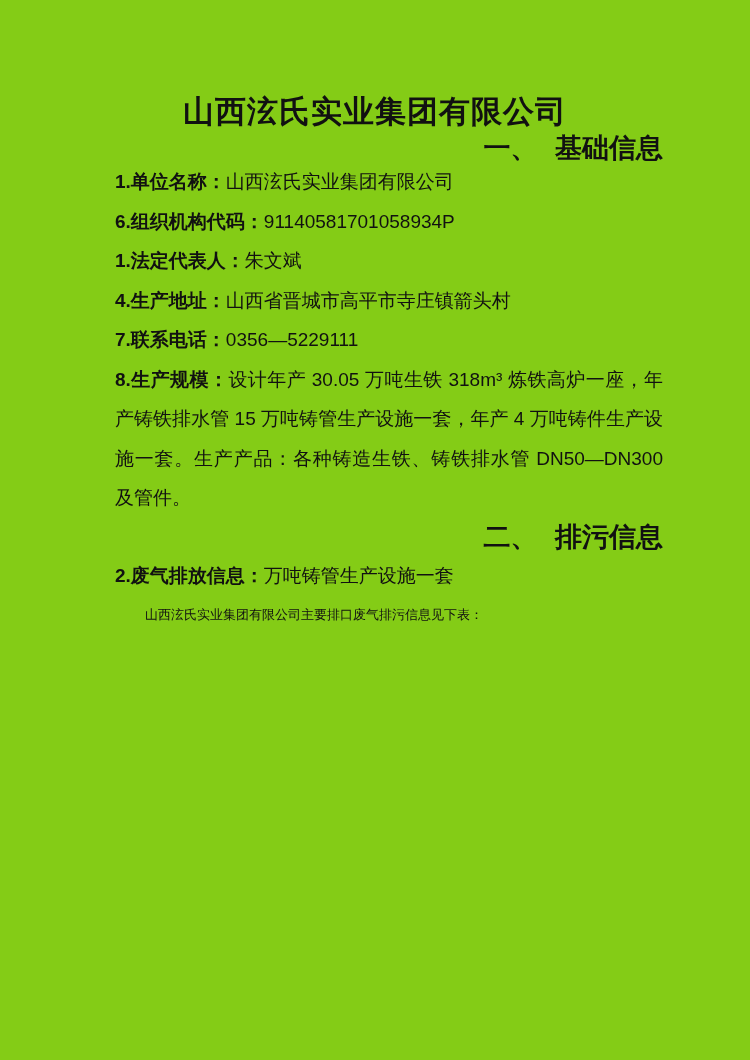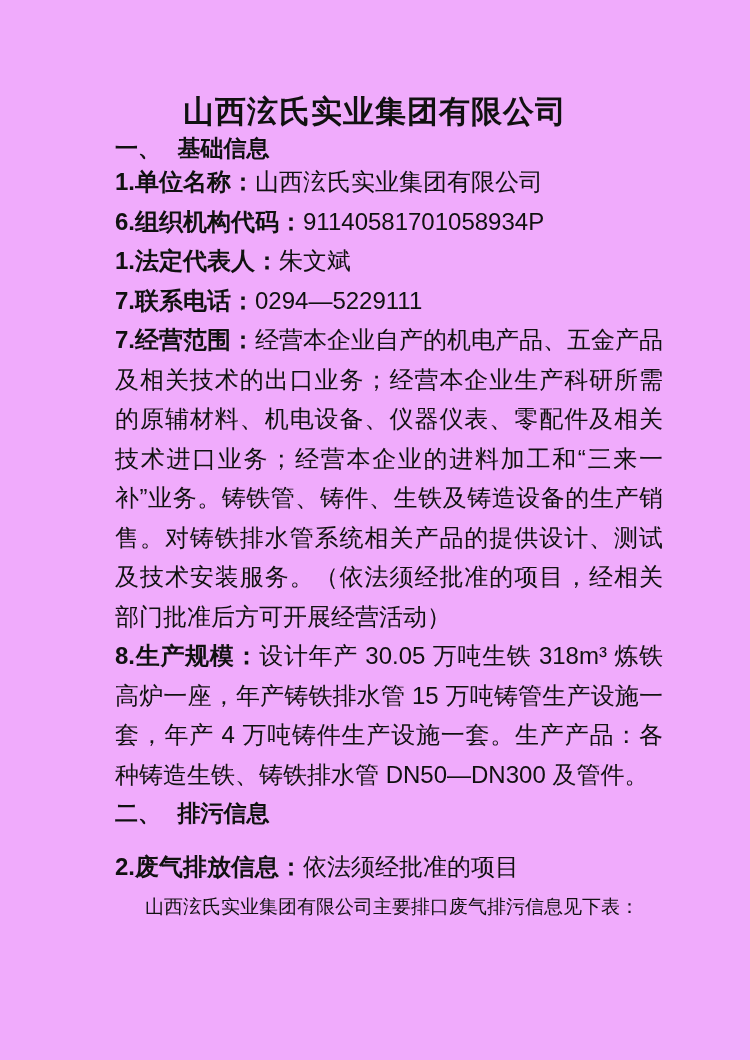--- a/index.html
+++ b/index.html
@@ -4,63 +4,64 @@
 <style>
   html, body {
     margin: 0;
     padding: 0;
     background: #ffffff;
   }
   .page {
     position: relative;
     width: 750px;
     height: 1060px;
-    background: #f0abfc;
+    background: #84cc16;
     color: #111111;
     font-family: "Liberation Sans", "DejaVu Sans", sans-serif;
     overflow: hidden;
     box-sizing: border-box;
   }
   .title-block {
     padding-top: 89px;
     text-align: center;
   }
   .title-line {
     font-size: 31px;
     font-weight: bold;
     line-height: 45px;
     letter-spacing: 1px;
   }
   .content {
     padding: 0 87px 0 115px;
   }
   .section-heading {
-    font-size: 23px;
+    font-size: 27px;
     font-weight: bold;
     line-height: 28px;
     margin: 0;
+    text-align: right;
   }
   .section-heading .sec-num {
     margin-right: 10px;
   }
   .section-heading.second {
     margin-top: 5px;
-    margin-bottom: 20px;
+    margin-bottom: 5px;
   }
   .item {
-    font-size: 24px;
+    font-size: 19px;
     line-height: 39.5px;
     margin: 0;
     text-align: justify;
   }
   .item .label {
     font-weight: bold;
   }
   .note {
-    font-size: 19px;
+    font-size: 13px;
     line-height: 39.5px;
     margin: 0;
     text-indent: 30px;
   }
 </style>
 </head>
 <body>
 
 <div class="page">
 
@@ -80,40 +81,40 @@
     </p>
 
     <p class="item">
       <span class="label">6.组织机构代码：</span><span>91140581701058934P</span>
     </p>
 
     <p class="item">
       <span class="label">1.法定代表人：</span><span>朱文斌</span>
     </p>
 
+    <p class="item">
+      <span class="label">4.生产地址：</span><span>山西省晋城市高平市寺庄镇箭头村</span>
+    </p>
 
     <p class="item">
-      <span class="label">7.联系电话：</span><span>0294—5229111</span>
+      <span class="label">7.联系电话：</span><span>0356—5229111</span>
     </p>
 
 
-    <p class="item">
-      <span class="label">7.经营范围：</span><span>经营本企业自产的机电产品、五金产品及相关技术的出口业务；经营本企业生产科研所需的原辅材料、机电设备、仪器仪表、零配件及相关技术进口业务；经营本企业的进料加工和“三来一补”业务。铸铁管、铸件、生铁及铸造设备的生产销售。对铸铁排水管系统相关产品的提供设计、测试及技术安装服务。（依法须经批准的项目，经相关部门批准后方可开展经营活动）</span>
-    </p>
 
     <p class="item">
       <span class="label">8.生产规模：</span><span>设计年产 30.05 万吨生铁 318m³ 炼铁高炉一座，年产铸铁排水管 15 万吨铸管生产设施一套，年产 4 万吨铸件生产设施一套。生产产品：各种铸造生铁、铸铁排水管 DN50—DN300 及管件。</span>
     </p>
 
     <h2 class="section-heading second">
       <span class="sec-num">二、</span>
       <span class="sec-title">排污信息</span>
     </h2>
 
 
     <p class="item">
-      <span class="label">2.废气排放信息：</span><span>依法须经批准的项目</span>
+      <span class="label">2.废气排放信息：</span><span>万吨铸管生产设施一套</span>
     </p>
 
     <p class="note">山西泫氏实业集团有限公司主要排口废气排污信息见下表：</p>
 
   </div>
 </div>
 
 </body></html>

